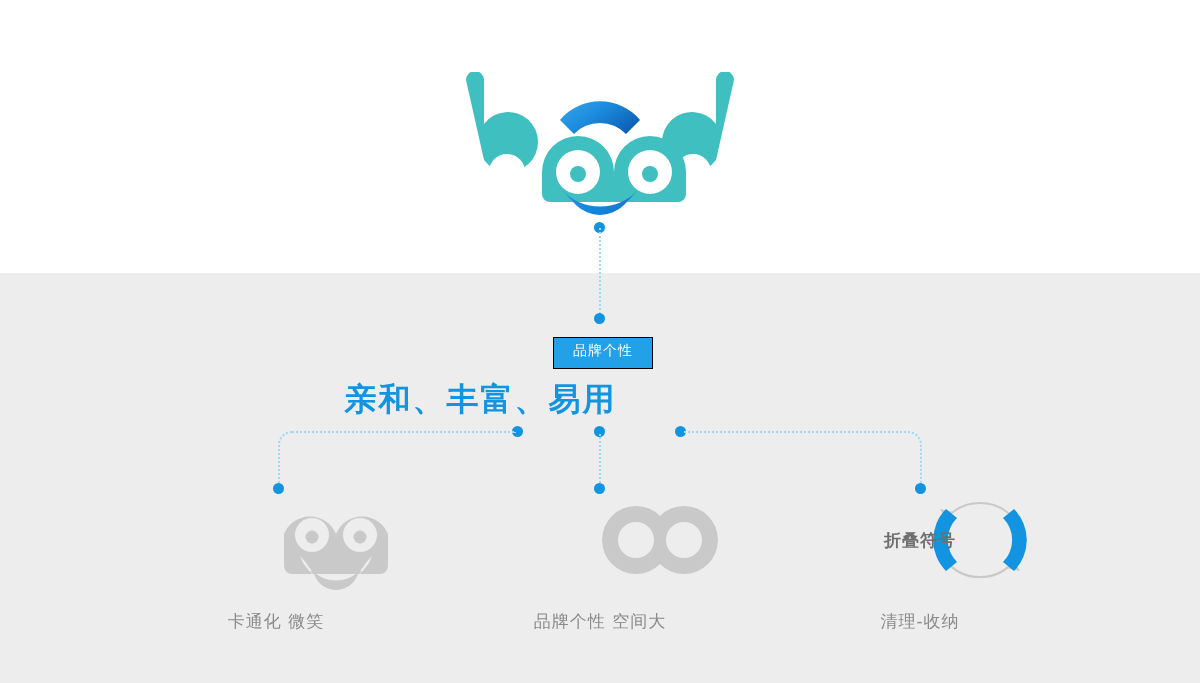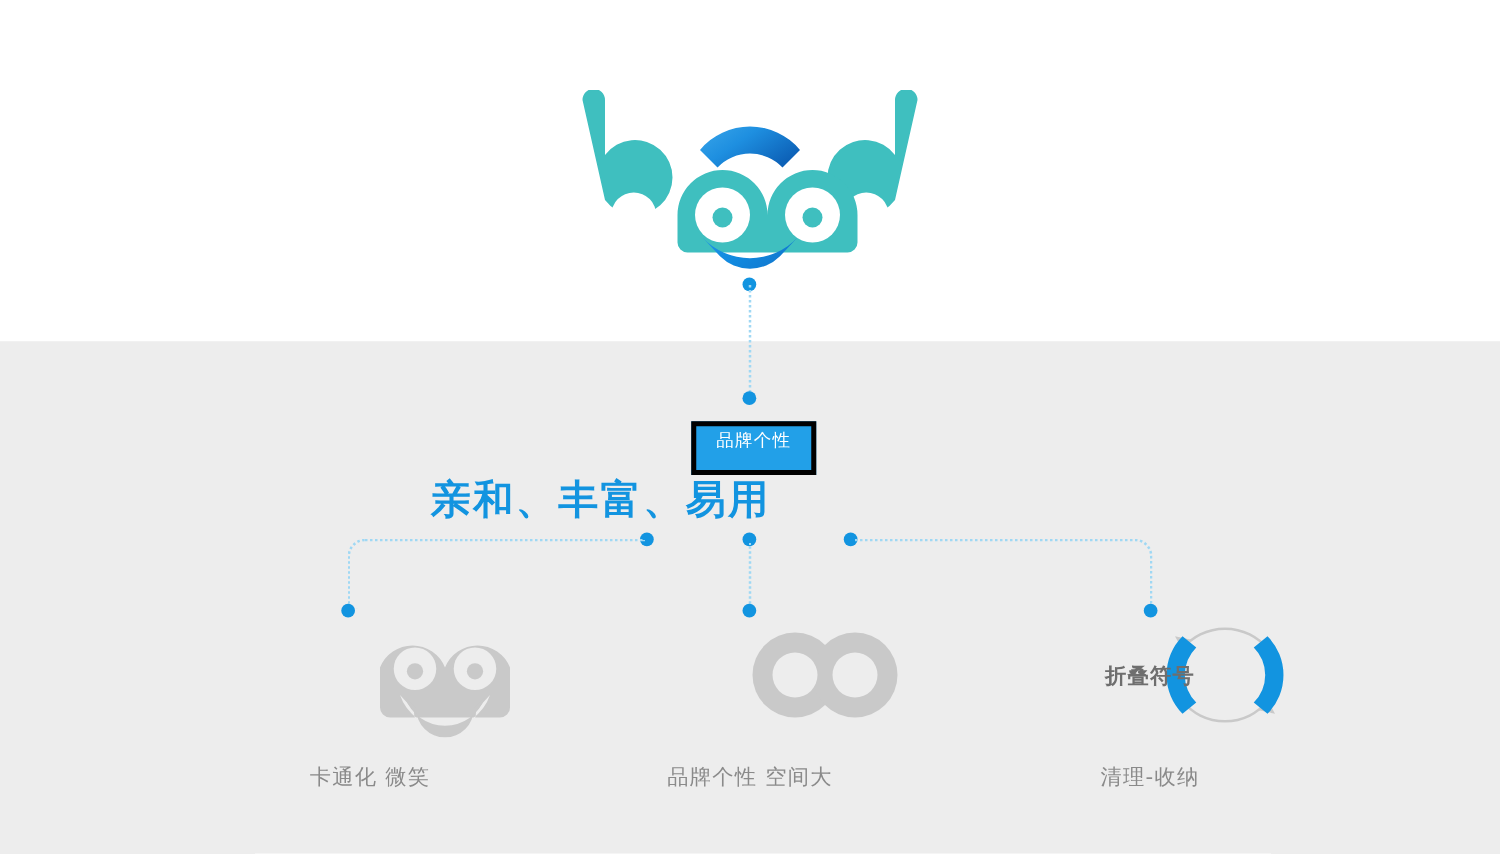--- a/index.html
+++ b/index.html
@@ -56,23 +56,23 @@
   }
   .elbow-right {
     border-left: none; border-bottom: none;
     border-top-right-radius: 14px;
   }
 
   
   .badge {
     position: absolute;
     left: 553px; top: 337px;
-    width: 100px; height: 43px;
+    width: 100px; height: 32px;
     background: #22a0e8;
-    border: 4px solid #000000;
+    border: 1px solid #000000;
     color: #ffffff;
     font-size: 14px;
     line-height: 24px;
     text-align: center;
     letter-spacing: 1px;
     white-space: nowrap;
   }
 
   
   .headline {
@@ -101,21 +101,21 @@
     justify-content: flex-end;
   }
   .feature .caption {
     margin-top: 20px;
     text-align: center;
     color: #8a8a8a;
     font-size: 17px;
     letter-spacing: 1px;
     white-space: nowrap;
   }
-  #feature-1 { left: 176px; }
+  #feature-1 { left: 156px; }
   #feature-2 { left: 480px; }
   #feature-3 { left: 800px; }
 
   .fold-label {
     position: absolute;
     left: 0; top: 0;
     width: 100%; height: 100%;
     display: flex;
     align-items: center;
     justify-content: center;

